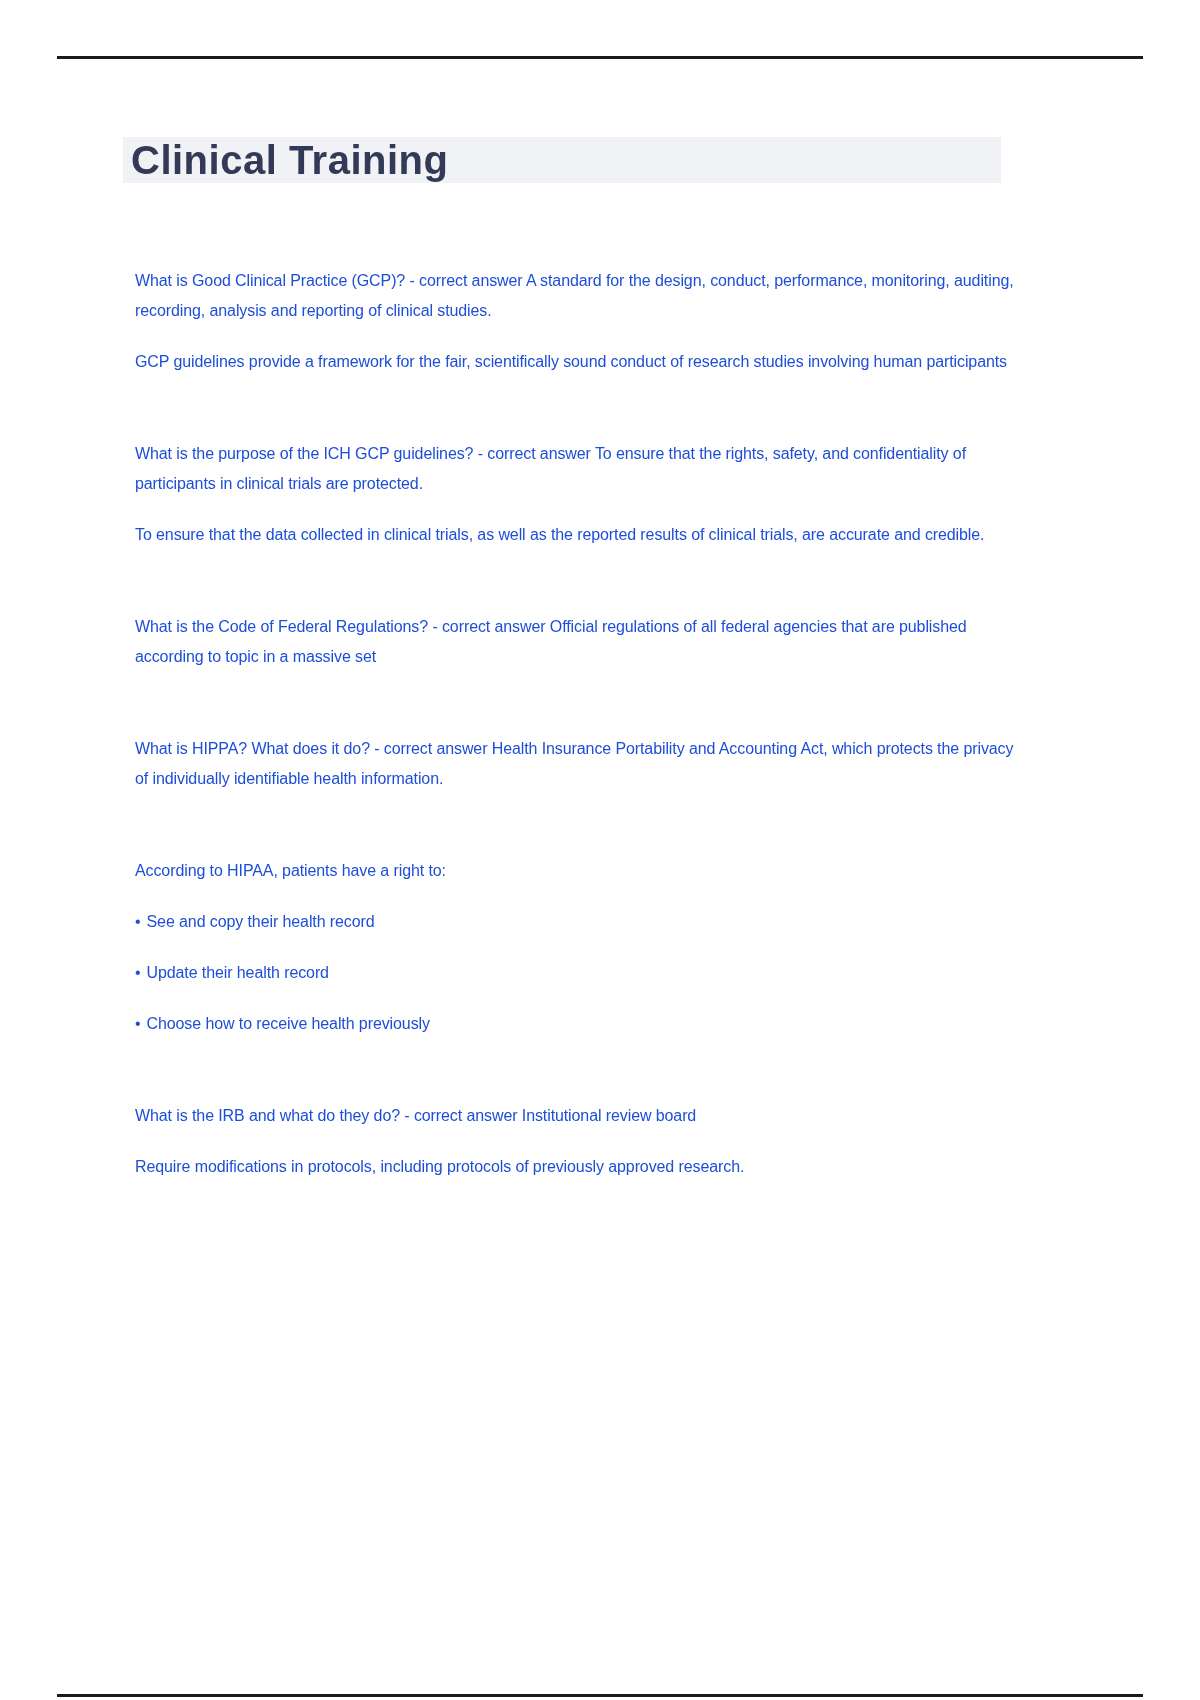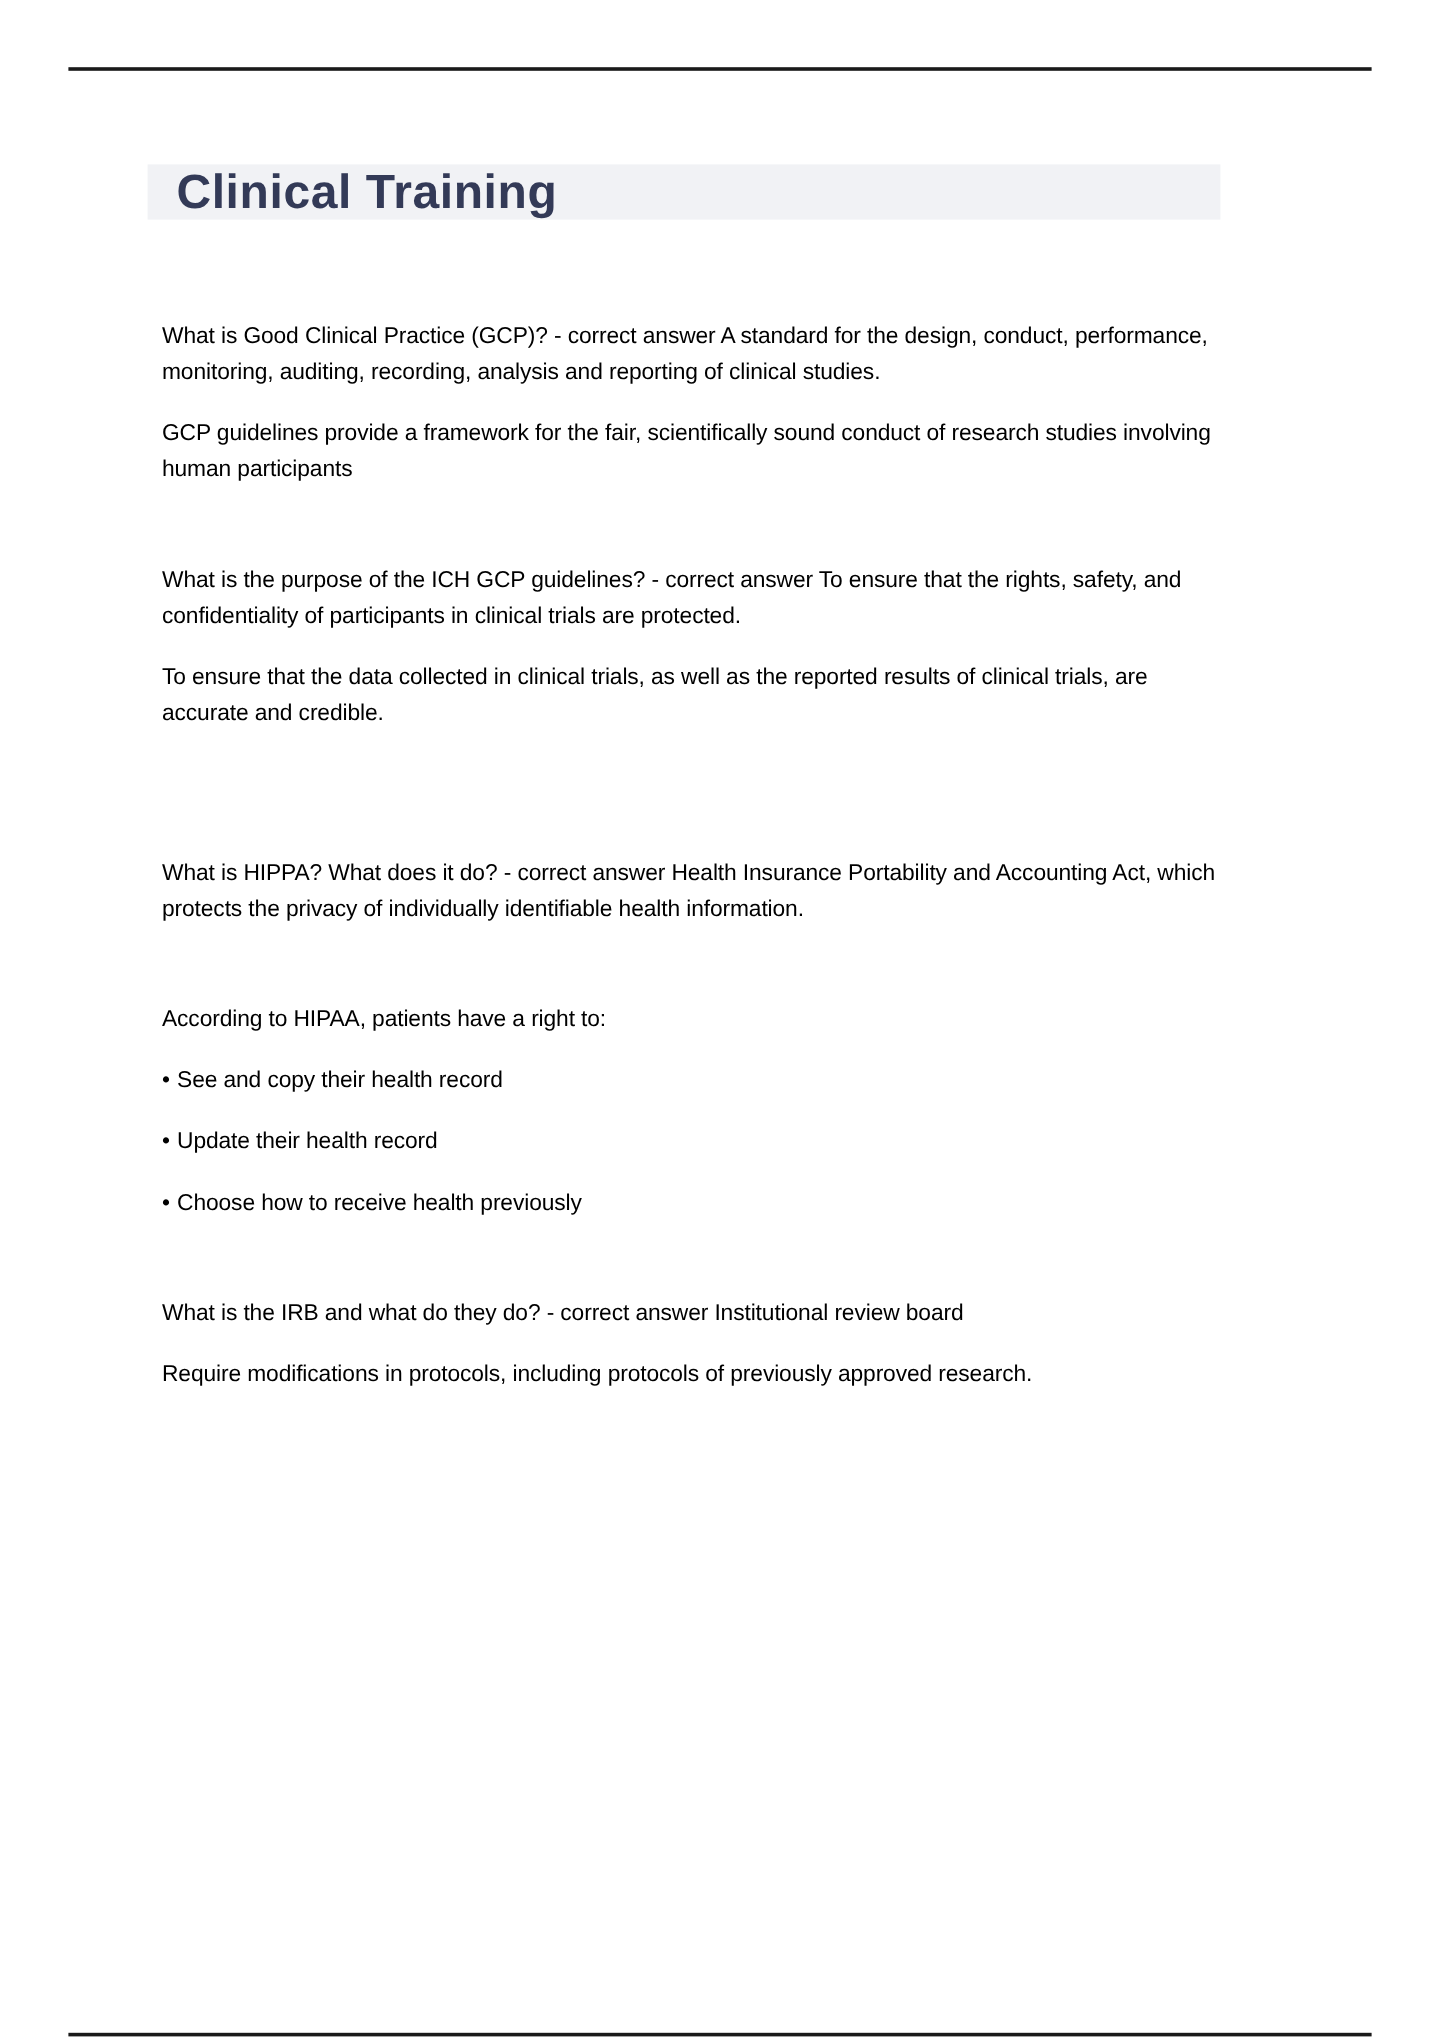--- a/index.html
+++ b/index.html
@@ -25,41 +25,41 @@
   .rule-top { top: 56px; }
   .rule-bottom { top: 1694px; }
 
   .title-bar {
     position: absolute;
     left: 123px;
     top: 137px;
     width: 870px;
     height: 46px;
     margin: 0;
-    padding-left: 24px;
+    padding-left: 8px;
     background: #f1f2f5;
     color: #333a57;
     font-size: 40px;
     font-weight: bold;
     line-height: 46px;
     letter-spacing: 0.5px;
     overflow: visible;
     white-space: nowrap;
   }
 
   .blocks {
     position: absolute;
     left: 135px;
     top: 266px;
     width: 880px;
   }
   .para {
     margin: 0 0 21px 0;
-    color: #000000;
-    font-size: 19px;
+    color: #1d4ed8;
+    font-size: 16px;
     line-height: 30px;
     letter-spacing: -0.1px;
   }
   .para .bullet-glyph {
     display: inline-block;
     margin-right: 6px;
   }
   .gap {
     height: 41px;
   }
@@ -72,20 +72,21 @@
 
   <h1 class="title-bar">Clinical Training</h1>
 
   <div class="blocks" id="blocks">
       <p class="para">What is Good Clinical Practice (GCP)? - correct answer A standard for the design, conduct, performance, monitoring, auditing, recording, analysis and reporting of clinical studies.</p>
       <p class="para">GCP guidelines provide a framework for the fair, scientifically sound conduct of research studies involving human participants</p>
       <div class="gap"></div>
       <p class="para">What is the purpose of the ICH GCP guidelines? - correct answer To ensure that the rights, safety, and confidentiality of participants in clinical trials are protected.</p>
       <p class="para">To ensure that the data collected in clinical trials, as well as the reported results of clinical trials, are accurate and credible.</p>
       <div class="gap"></div>
+      <p class="para">What is the Code of Federal Regulations? - correct answer Official regulations of all federal agencies that are published according to topic in a massive set</p>
       <div class="gap"></div>
       <p class="para">What is HIPPA? What does it do? - correct answer Health Insurance Portability and Accounting Act, which protects the privacy of individually identifiable health information.</p>
       <div class="gap"></div>
       <p class="para">According to HIPAA, patients have a right to:</p>
       <p class="para bullet"><span class="bullet-glyph">•</span><span>See and copy their health record</span></p>
       <p class="para bullet"><span class="bullet-glyph">•</span><span>Update their health record</span></p>
       <p class="para bullet"><span class="bullet-glyph">•</span><span>Choose how to receive health previously</span></p>
       <div class="gap"></div>
       <p class="para">What is the IRB and what do they do? - correct answer Institutional review board</p>
       <p class="para">Require modifications in protocols, including protocols of previously approved research.</p>

